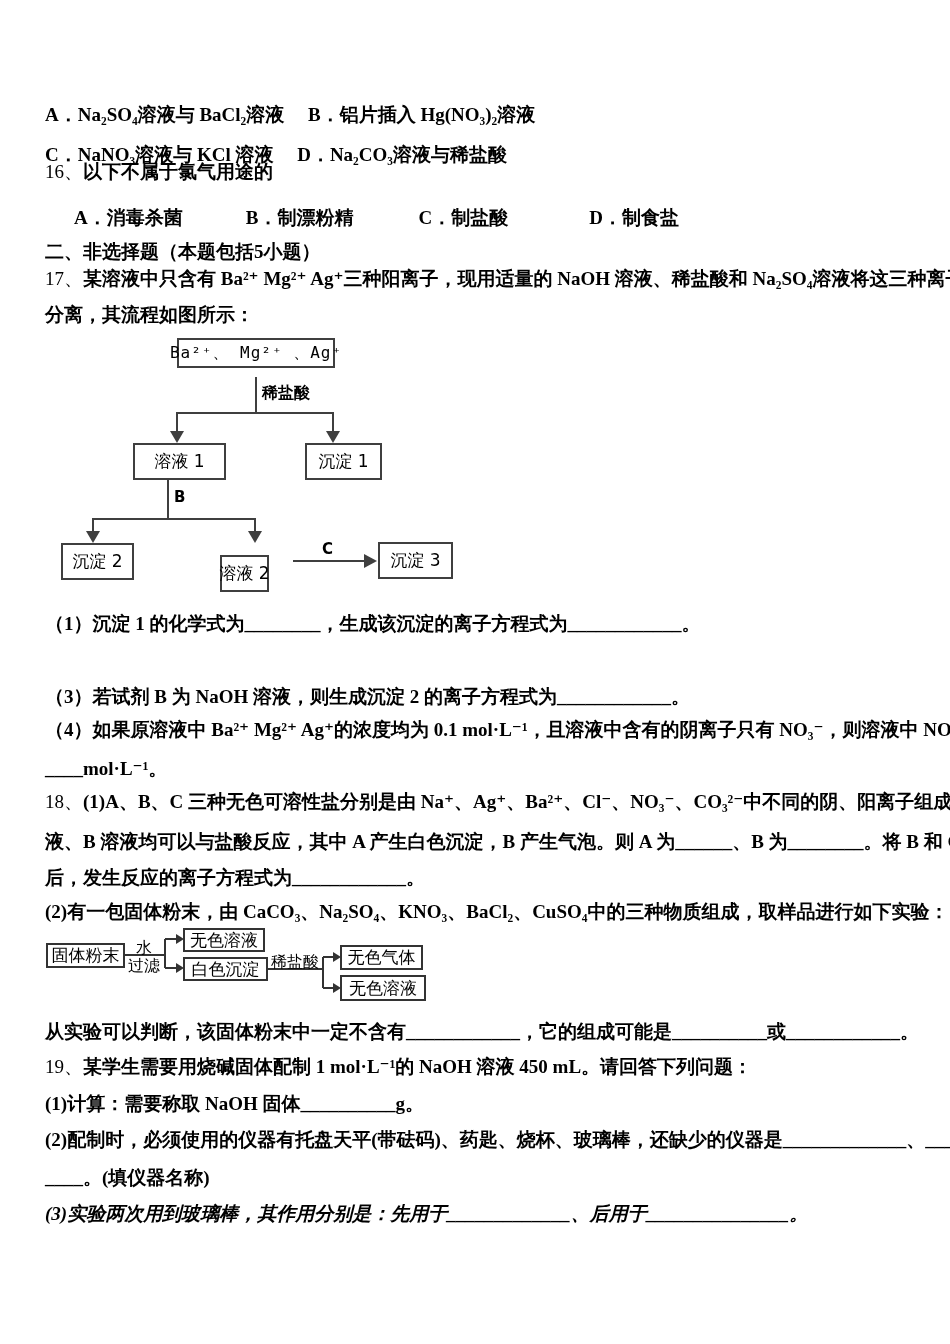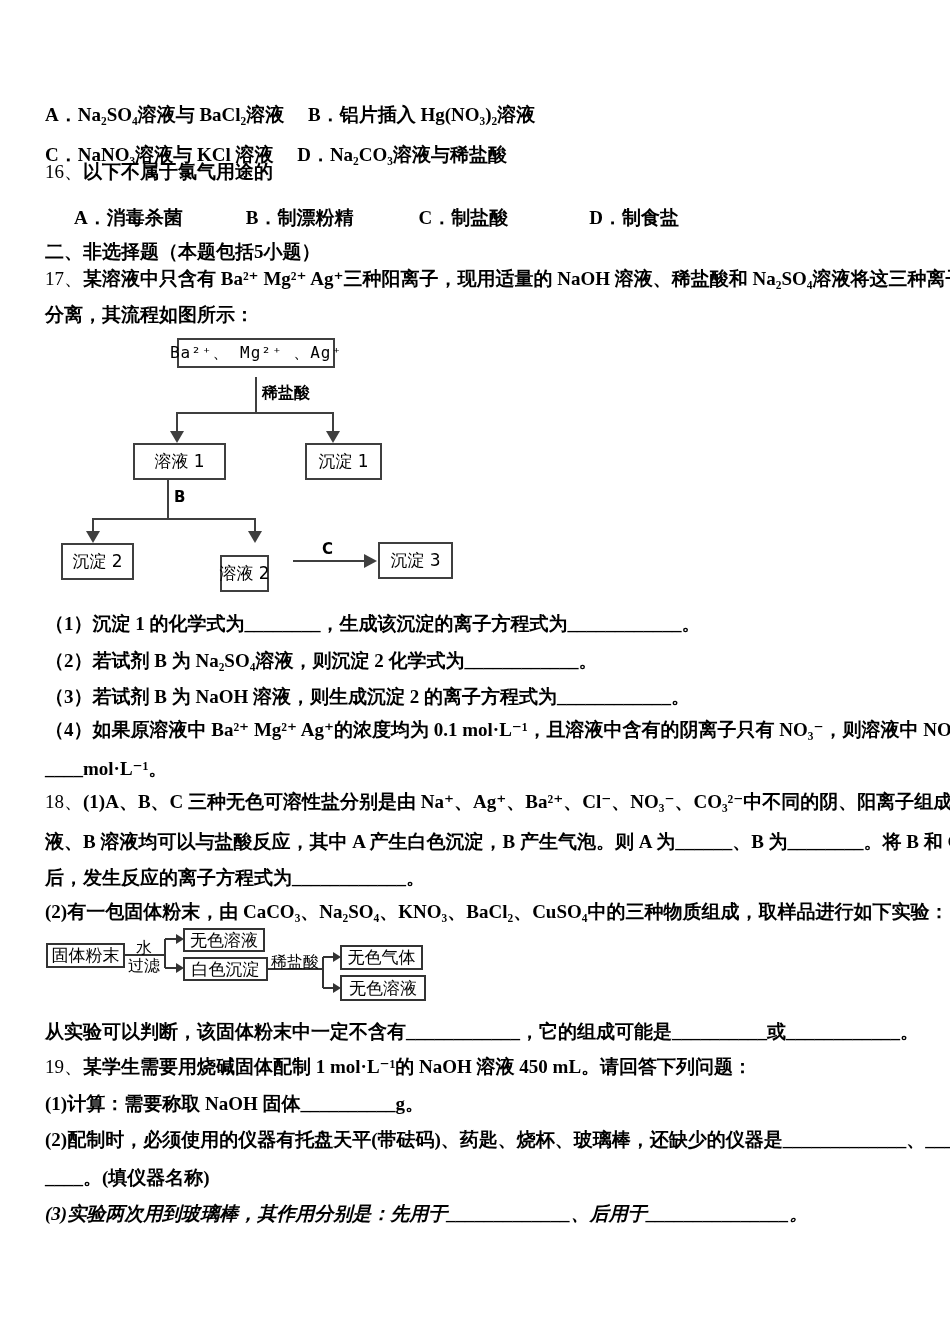--- a/index.html
+++ b/index.html
@@ -89,21 +89,20 @@
     <div class="fcbox fc1box" style="left:133px; top:105px; width:93px; height:37px;">溶液 1</div>
     <div class="fcbox fc1box" style="left:305px; top:105px; width:77px; height:37px;">沉淀 1</div>
     <div class="fclabel fc1letter" style="left:174px; top:150px;">B</div>
     <div class="fcbox fc1box" style="left:61px; top:205px; width:73px; height:37px;">沉淀 2</div>
     <div class="fcbox fc1box" style="left:220px; top:217px; width:49px; height:37px;">溶液 2</div>
     <div class="fclabel fc1letter" style="left:322px; top:202px;">C</div>
     <div class="fcbox fc1box" style="left:378px; top:204px; width:75px; height:37px;">沉淀 3</div>
   </div>
 
   <div class="ln" style="top:612px;">（1）沉淀 1 的化学式为________，生成该沉淀的离子方程式为____________。</div>
-  <div class="ln" style="top:649px;">（2）若试剂 B 为 Na₂SO₄溶液，则沉淀 2 化学式为____________。</div>
   <div class="ln" style="top:685px;">（3）若试剂 B 为 NaOH 溶液，则生成沉淀 2 的离子方程式为____________。</div>
   <div class="ln" style="top:718px;">（4）如果原溶液中 Ba²⁺ Mg²⁺ Ag⁺的浓度均为 0.1 mol·L⁻¹，且溶液中含有的阴离子只有 NO₃⁻，则溶液中 NO₃⁻浓度为__</div>
   <div class="ln" style="top:757px;">____mol·L⁻¹。</div>
 
   <div class="ln" style="top:790px;">
     <span class="num">18、</span><span>(1)A、B、C 三种无色可溶性盐分别是由 Na⁺、Ag⁺、Ba²⁺、Cl⁻、NO₃⁻、CO₃²⁻中不同的阴、阳离子组成。经实验验证知：A 溶</span>
   </div>
   <div class="ln" style="top:830px;">液、B 溶液均可以与盐酸反应，其中 A 产生白色沉淀，B 产生气泡。则 A 为______、B 为________。将 B 和 C 的溶液混合</div>
   <div class="ln" style="top:866px;">后，发生反应的离子方程式为____________。</div>
   <div class="ln" style="top:900px;">(2)有一包固体粉末，由 CaCO₃、Na₂SO₄、KNO₃、BaCl₂、CuSO₄中的三种物质组成，取样品进行如下实验：</div>

